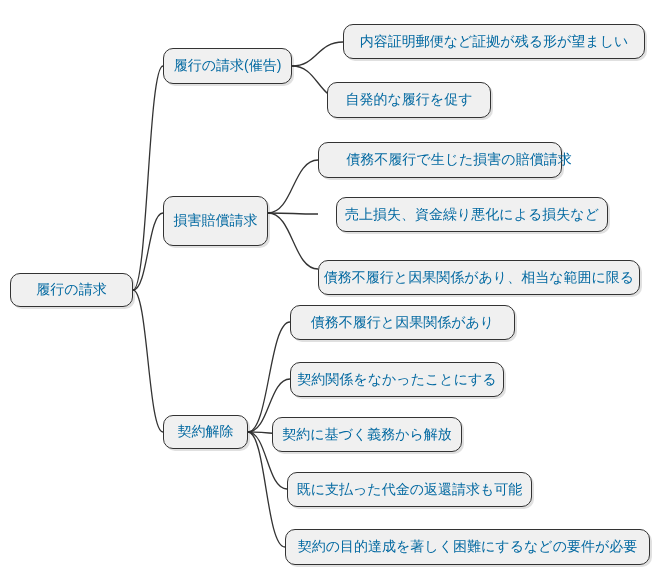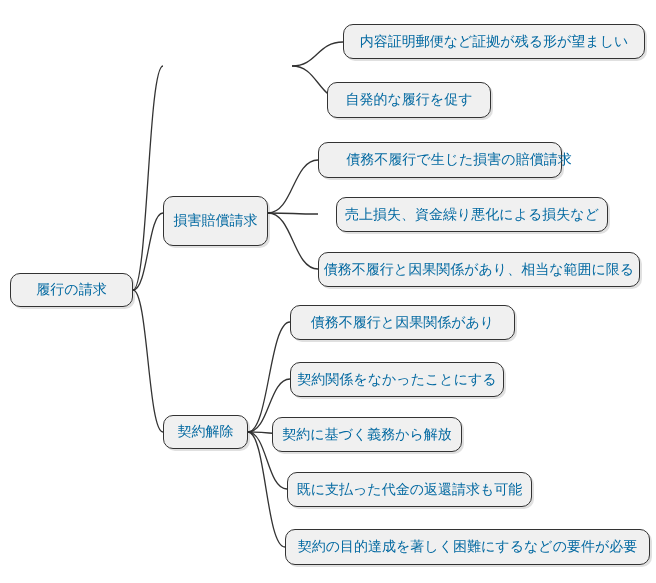--- a/index.html
+++ b/index.html
@@ -59,27 +59,28 @@
     <path d="M268,213 C293,213 293,269 318,269"></path>
     <path d="M248,432 C269,432 269,322 290,322"></path>
     <path d="M248,432 C269,432 269,379 290,379"></path>
     <path d="M248,432 C269,432 269,434 290,434"></path>
     <path d="M248,432 C267,432 267,489 287,489"></path>
     <path d="M248,432 C266,432 266,547 285,547"></path>
   </svg>
 
   <div class="node" style="left:10px; top:273px; width:123px; height:34px;">履行の請求</div>
 
+  <div class="node" style="left:163px; top:48px; width:129px; height:36px;">履行の請求(催告)</div>
   <div class="node" style="left:343px; top:24px; width:302px; height:35px;">内容証明郵便など証拠が残る形が望ましい</div>
   <div class="node" style="left:327px; top:82px; width:164px; height:36px;">自発的な履行を促す</div>
 
   <div class="node" style="left:163px; top:196px; width:105px; height:50px;">損害賠償請求</div>
   <div class="node" style="left:318px; top:142px; width:244px; height:36px;padding-left:47px;">債務不履行で生じた損害の賠償請求</div>
   <div class="node" style="left:336px; top:197px; width:272px; height:35px;">売上損失、資金繰り悪化による損失など</div>
-  <div class="node" style="left:318px; top:252px; width:322px; height:35px;">債務不履行と因果関係があり、相当な範囲に限る</div>
+  <div class="node" style="left:318px; top:260px; width:322px; height:35px;">債務不履行と因果関係があり、相当な範囲に限る</div>
 
   <div class="node" style="left:163px; top:415px; width:85px; height:34px;">契約解除</div>
   <div class="node" style="left:290px; top:305px; width:225px; height:35px;">債務不履行と因果関係があり</div>
   <div class="node" style="left:290px; top:362px; width:214px; height:35px;">契約関係をなかったことにする</div>
   <div class="node" style="left:272px; top:417px; width:190px; height:35px;">契約に基づく義務から解放</div>
   <div class="node" style="left:287px; top:472px; width:245px; height:35px;">既に支払った代金の返還請求も可能</div>
   <div class="node" style="left:285px; top:529px; width:365px; height:36px;">契約の目的達成を著しく困難にするなどの要件が必要</div>
 
 </div>
 

